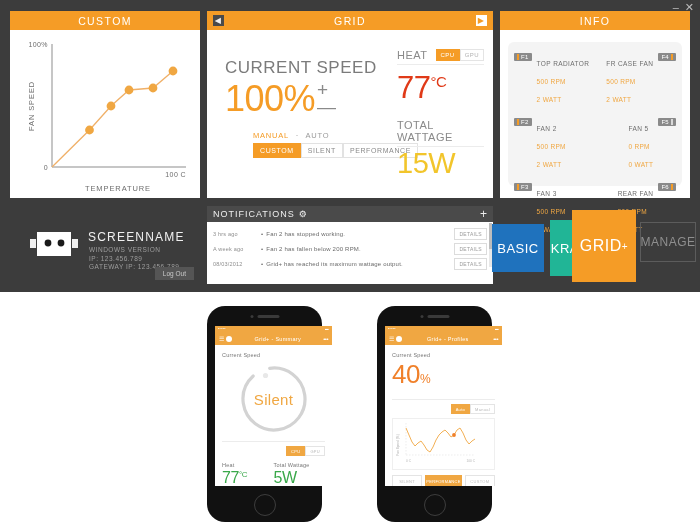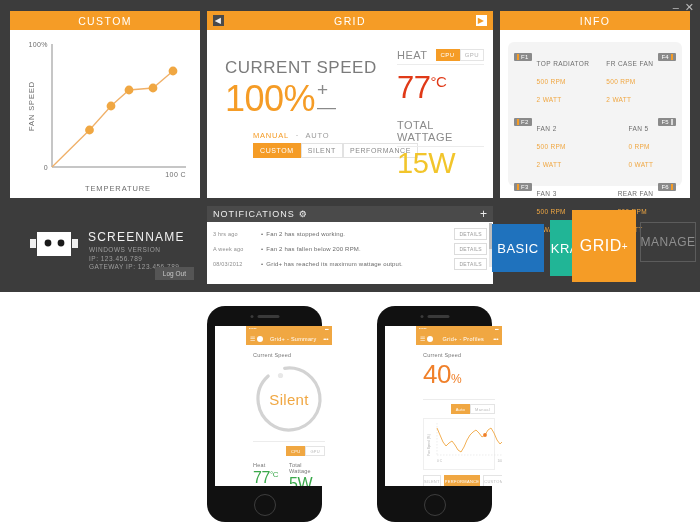--- a/index.html
+++ b/index.html
@@ -114,21 +114,21 @@
   #tab-manage { left:148px; top:12px; width:56px; height:40px; background:transparent; border:1px solid #5c5c5c; color:#8f8f8f; font-size:12px; }
   #tab-gridplus sup { font-size:10px; vertical-align:super; }
 
   
   .phone { position:absolute; background:#111111; border-radius:18px; }
   #phone-left  { left:207px; top:306px; width:115px; height:216px; }
   #phone-right { left:377px; top:306px; width:115px; height:216px; }
   .speaker { position:absolute; left:50%; top:9px; transform:translateX(-50%); display:flex; align-items:center; gap:4px; }
   .speaker .cam { width:3px; height:3px; border-radius:50%; background:#3a3a3a; }
   .speaker .grill { width:22px; height:3px; border-radius:2px; background:#3a3a3a; }
-  .screen { position:absolute; left:8px; top:20px; width:117px; height:160px; background:#ffffff; overflow:hidden;padding-left:31px; }
+  .screen { position:absolute; left:8px; top:20px; width:117px; height:160px; background:#ffffff; overflow:hidden; }
   .home { position:absolute; left:50%; bottom:6px; transform:translateX(-50%); width:22px; height:22px; border-radius:50%; border:1px solid #3d3d3d; }
   .ph-status { height:6px; background:#f0a742; display:flex; align-items:center; justify-content:space-between; padding:0 3px; }
   .ph-status .bars { font-size:3.6px; color:#ffffff; letter-spacing:.3px; }
   .ph-nav { height:13px; background:#f0a742; display:flex; align-items:center; padding:0 4px; }
   .ph-nav .menu { font-size:6px; color:#ffffff; letter-spacing:-1px; }
   .ph-nav .bub { width:6px; height:6px; border-radius:50%; background:#ffffff; margin-left:3px; }
   .ph-nav .ttl { flex:1; text-align:center; font-size:5.5px; color:#ffffff; letter-spacing:.3px; }
   .ph-nav .dots { font-size:6px; color:#ffffff; letter-spacing:-0.5px; }
   .ph-body { padding:7px 7px 0 7px; }
   .ph-lbl { font-size:5.5px; color:#777777; letter-spacing:.2px; }

